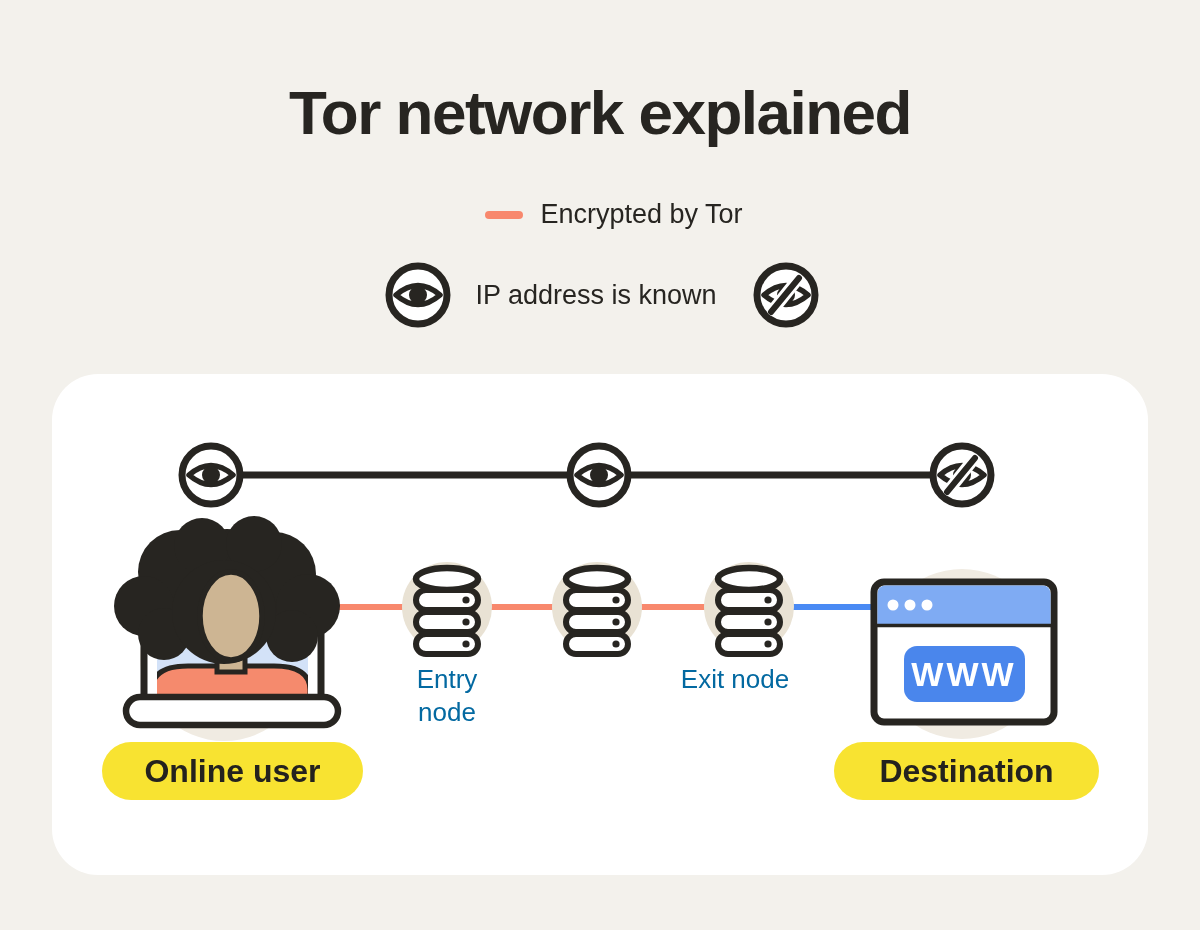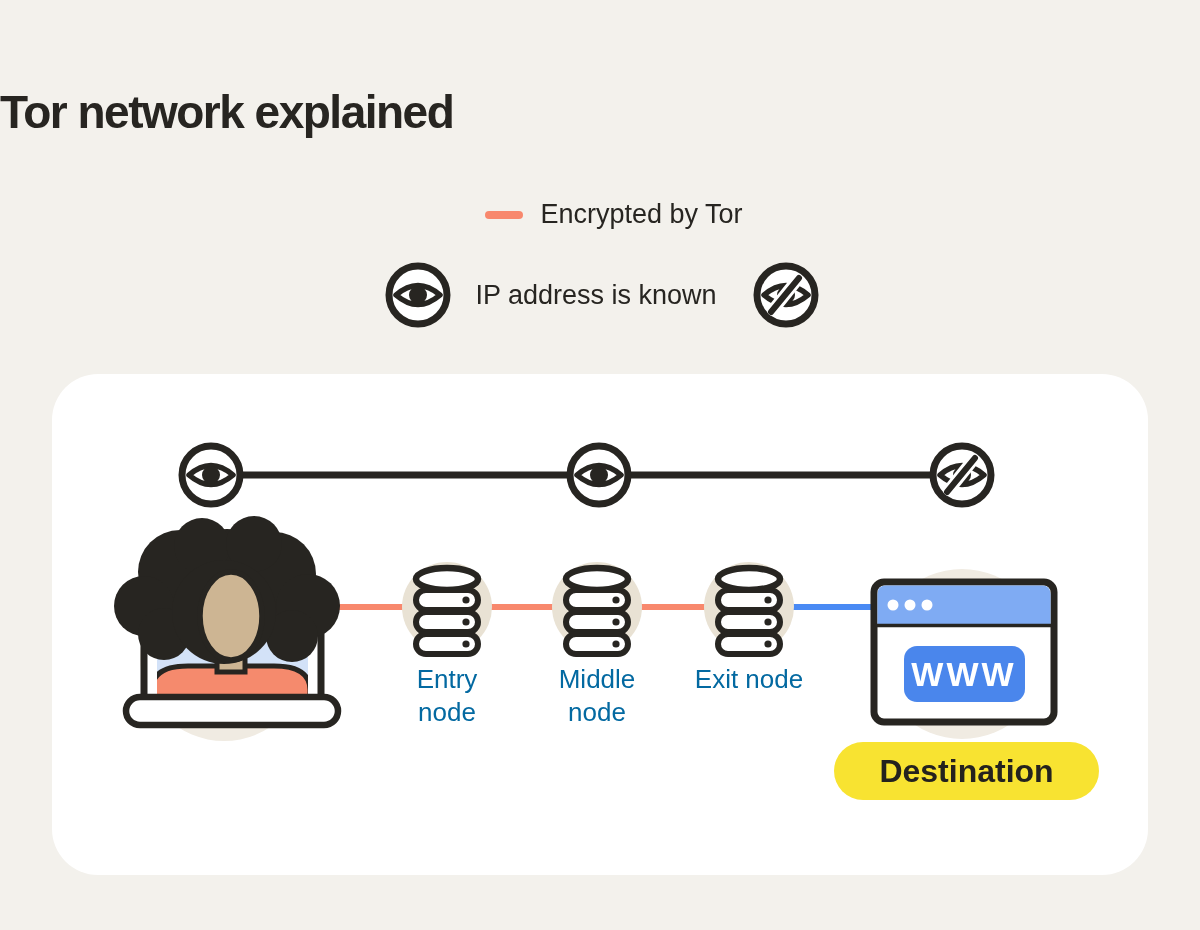--- a/index.html
+++ b/index.html
@@ -7,21 +7,22 @@
     width: 1200px; height: 930px;
     background: #f3f1ec;
     font-family: "Liberation Sans", sans-serif;
     color: #272521;
     overflow: hidden;
     position: relative;
   }
   .page-title {
     margin: 0;
     padding-top: 80px;
-    font-size: 46px;
+    text-align: center;
+    font-size: 62px;
     line-height: 65px;
     font-weight: 800;
     letter-spacing: -1.5px;
     color: #272521;
   }
   .legend-row {
     display: flex;
     justify-content: center;
     align-items: flex-end;
     padding-left: 28px;
@@ -55,21 +56,21 @@
     position: absolute;
     width: 120px;
     top: 289px;
     text-align: center;
     font-size: 26px;
     line-height: 33px;
     color: #0369a1;
   }
   .node-label.entry  { left: 335px; }
   .node-label.middle { left: 485px; }
-  .node-label.exit   { left: 637px; }
+  .node-label.exit   { left: 623px; }
   .pill {
     position: absolute;
     top: 368px;
     height: 58px;
     background: #f8e331;
     border-radius: 29px;
     display: flex;
     align-items: center;
     justify-content: center;
     font-size: 32px;
@@ -190,19 +191,21 @@
       <rect x="852" y="272" width="121" height="56" rx="13" fill="#4a86ec"></rect>
       <text x="912" y="312" text-anchor="middle" font-family="Liberation Sans, sans-serif" font-size="34" font-weight="bold" letter-spacing="3" fill="#ffffff">WWW</text>
     </g>
 
     <use href="#eye-known" transform="translate(159,101)"></use>
     <use href="#eye-known" transform="translate(547,101)"></use>
     <use href="#eye-hidden" transform="translate(910,101)"></use>
   </svg>
 
   <div class="node-label entry">Entry node</div>
-  <div class="node-label middle">Middle node</div>
   <div class="node-label exit">Exit node</div>
 
+  <div class="pill online-user">
+    <span>Online user</span>
+  </div>
   <div class="pill destination">
     <span>Destination</span>
   </div>
 </div>
 
 </body></html>

